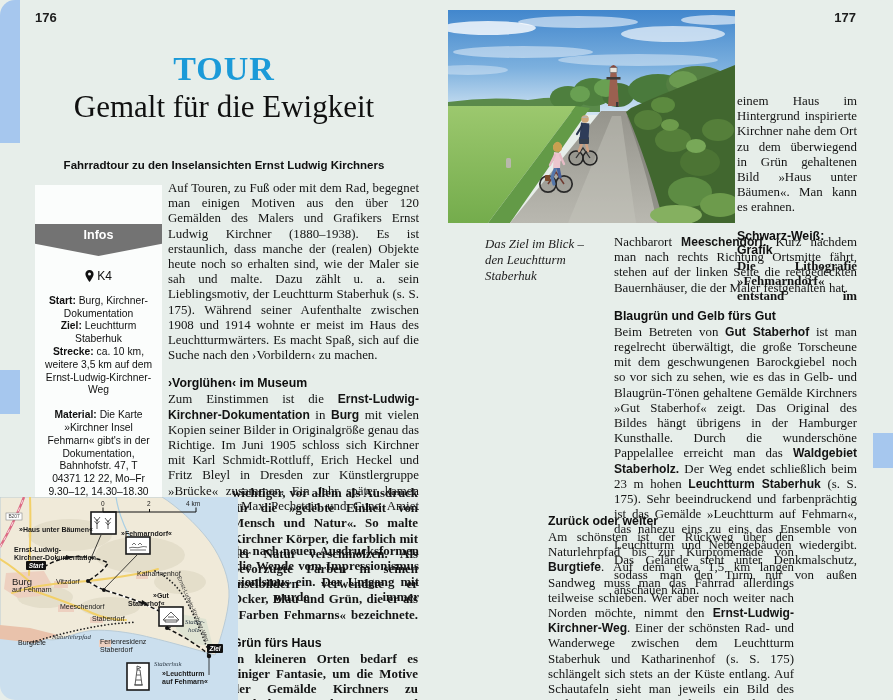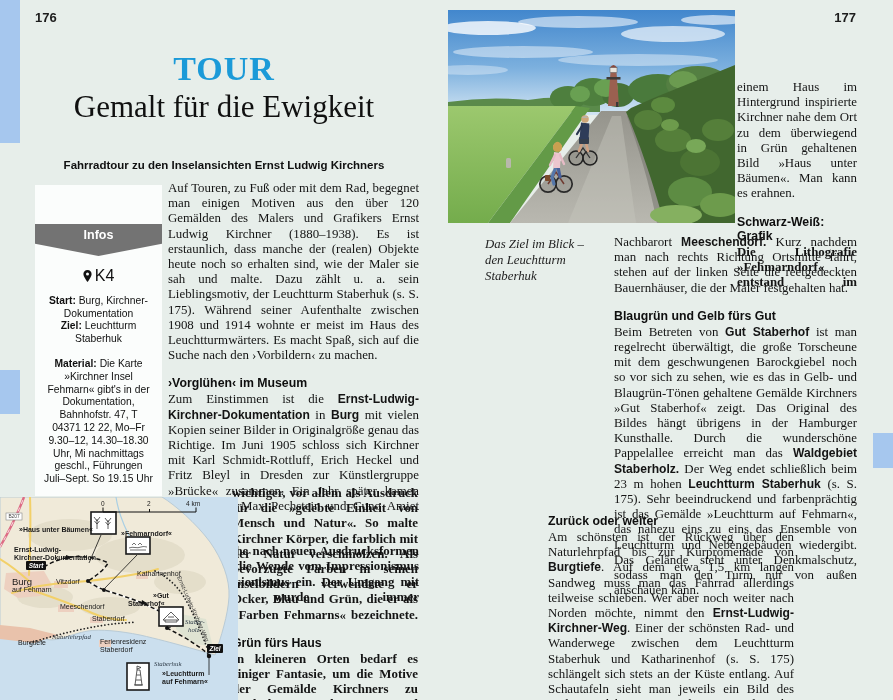--- a/index.html
+++ b/index.html
@@ -1,49 +1,49 @@
 <!DOCTYPE html>
 <html lang="de"><head>
 <meta charset="utf-8">
 <style>
   html,body{margin:0;padding:0;background:#e7eeea;}
   .canvas{position:relative;width:893px;height:700px;background:#e7eeea;overflow:hidden;
-          font-family:"Liberation Serif",serif;color:#1a1a1a;}
+          font-family:"Liberation Serif",serif;color:#1a1a1a;border-radius:15px;}
   .tab{position:absolute;background:#a6c7ee;}
   #tabLT{left:0;top:0;width:20px;height:143px;}
   #tabLM{left:0;top:370px;width:20px;height:44px;}
   #tabR{right:0;top:433px;width:20px;height:35px;}
   .pagenum{position:absolute;top:10px;font:bold 13px "Liberation Sans",sans-serif;color:#1c1c1c;}
   #pnL{left:35px;} #pnR{right:37px;}
 
   .titleblock{position:absolute;left:28px;top:53px;width:392px;text-align:center;}
   .kicker{font-family:"Liberation Serif",serif;font-weight:bold;font-size:34px;line-height:32px;
           color:#1b9ad8;letter-spacing:1px;}
   .bigtitle{font-family:"Liberation Serif",serif;font-size:31px;line-height:34px;color:#101010;margin-top:5px;}
   .subtitle{font:bold 11.5px "Liberation Sans",sans-serif;color:#101010;margin-top:35px;}
 
   .infos{position:absolute;left:35px;top:185px;width:127px;background:#fbfdfc;padding-bottom:8px;}
   .infos-banner{height:32px;background:#737373;color:#fff;font:bold 12.5px "Liberation Sans",sans-serif;
                 text-align:center;line-height:22px;
                 clip-path:polygon(0 0,100% 0,100% 62%,50% 100%,0 62%);margin-top:39px;}
   .infos-body{font:10.3px/12.8px "Liberation Sans",sans-serif;text-align:center;padding:8px 9px 2px;color:#101010;}
   .infos-body p{margin:0;}
   .infos-body .igap{margin-top:12px;}
-  .gridline{margin:6px 0 12px;font-size:16px;display:flex;align-items:center;justify-content:center;gap:3px;}
+  .gridline{margin:6px 0 12px;font-size:12px;display:flex;align-items:center;justify-content:center;gap:3px;}
 
   .col{position:absolute;font:12.9px/15.2px "Liberation Serif",serif;text-align:justify;color:#141414;}
   .col p{margin:0;}
   .col p.gap{margin-top:15px;}
   .col .h{font:bold 12.3px/14px "Liberation Sans",sans-serif;margin:13px 0 2px;text-align:left;color:#0e0e0e;}
   .col .h.first{margin-top:0;}
   .cont{text-align-last:justify;font-weight:bold;}
   .col b{font-family:"Liberation Sans",sans-serif;font-weight:bold;font-size:12.1px;}
   #colA{left:168px;top:181px;width:251px;}
   #colB{left:232px;top:486px;width:186px;}
-  #colC{left:737px;top:80px;width:120px;}
+  #colC{left:737px;top:94px;width:120px;}
   #colD{left:614px;top:235px;width:243px;}
   #colE{left:548px;top:514px;width:246px;}
 
   .caption{position:absolute;left:485px;top:236px;width:118px;
            font:italic 12.8px/16px "Liberation Serif",serif;color:#222;text-align:left;}
   .photo{position:absolute;left:448px;top:10px;display:block;}
   .map{position:absolute;left:0;top:497px;display:block;}
 
   .m-lbl{font-family:"Liberation Sans",sans-serif;font-size:7px;fill:#1a1a1a;}
   .m-b{font-weight:bold;}
@@ -74,20 +74,21 @@
     <div class="infos-body">
       <div class="gridline">
         <svg width="9" height="12" viewBox="0 0 9 12">
             <path d="M4.5 0C2 0 0.4 1.8 0.4 4c0 2.8 4.1 8 4.1 8s4.1-5.2 4.1-8C8.6 1.8 7 0 4.5 0z" fill="#111"></path>
             <circle cx="4.5" cy="3.9" r="1.5" fill="#fbfdfc"></circle>
           </svg>
         <span>K4</span>
       </div>
       <p><b>Start:</b> <span>Burg, Kirchner-Dokumentation</span></p>
       <p><b>Ziel:</b> <span>Leuchtturm Staberhuk</span></p>
+      <p><b>Strecke:</b> <span>ca. 10 km, weitere 3,5 km auf dem Ernst-Ludwig-Kirchner-Weg</span></p>
       <p class="igap"><b>Material:</b> <span>Die Karte »Kirchner Insel Fehmarn« gibt's in der Dokumentation, Bahnhofstr. 47, T 04371 12 22, Mo–Fr 9.30–12, 14.30–18.30 Uhr, Mi nachmittags geschl., Führungen Juli–Sept. So 19.15 Uhr</span></p>
     </div>
   </div>
 
   <div class="col" id="colA">
     <p>Auf Touren, zu Fuß oder mit dem Rad, begegnet man einigen Motiven aus den über 120 Gemälden des Malers und Grafikers Ernst Ludwig Kirchner (1880–1938). Es ist erstaunlich, dass manche der (realen) Objekte heute noch so erhalten sind, wie der Maler sie sah und malte. Dazu zählt u. a. sein Lieblingsmotiv, der Leuchtturm Staberhuk (s. S. 175). Während seiner Aufenthalte zwischen 1908 und 1914 wohnte er meist im Haus des Leuchtturmwärters. Es macht Spaß, sich auf die Suche nach den ›Vorbildern‹ zu machen.</p>
     <p class="h">›Vorglühen‹ im Museum</p>
     <p><span>Zum Einstimmen ist die </span><b>Ernst-Ludwig-Kirchner-Dokumentation</b><span> in </span><b>Burg</b><span> mit vielen Kopien seiner Bilder in Originalgröße genau das Richtige. Im Juni 1905 schloss sich Kirchner mit Karl Schmidt-Rottluff, Erich Heckel und Fritz Bleyl in Dresden zur Künstlergruppe »Brücke« zusammen. Ein Jahr später kamen Emil Nolde, Max Pechstein und Cuno Amiet dazu.</span></p>
     <p class="gap cont">Auf der Suche nach neuen Ausdrucksformen läuteten sie die Wende vom Impressionismus zum Expressionismus ein. Der Umgang mit Farbe wurde immer</p>
   </div>

